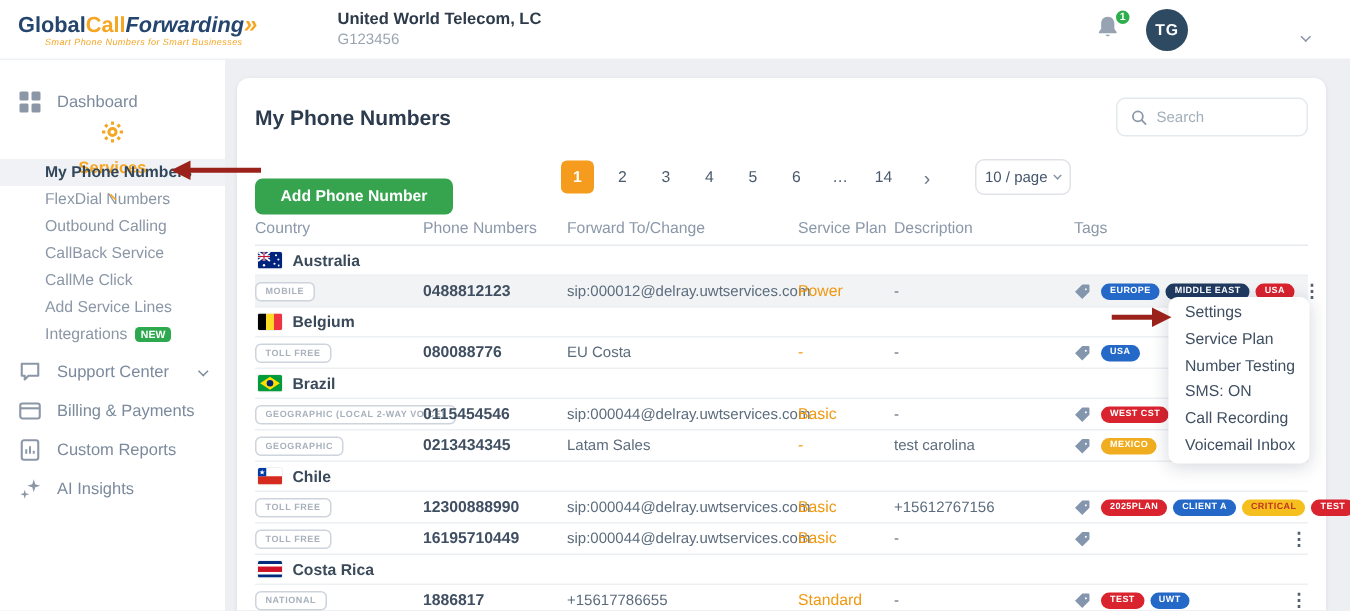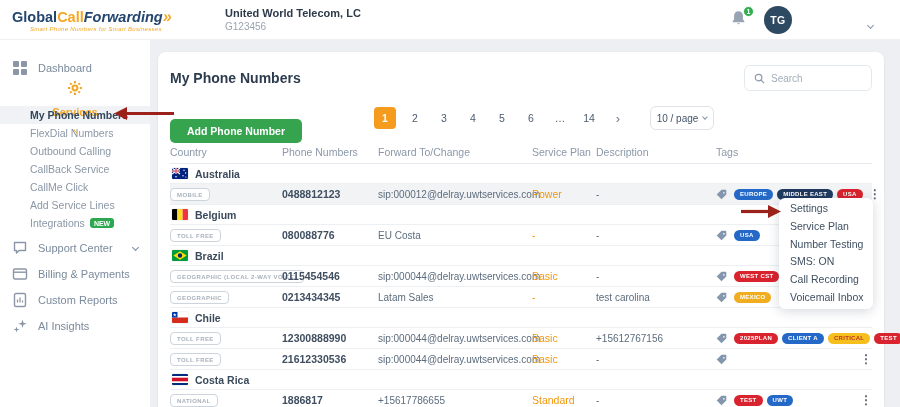--- a/index.html
+++ b/index.html
@@ -382,21 +382,21 @@
           <span class="pill c-blue">CLIENT A</span>
           <span class="pill c-yellow2">CRITICAL</span>
           <span class="pill c-red">TEST</span>
           <span class="pill c-blue">UWT</span>
         </div>
     </div>
 
   </div>
   <div class="row">
     <div class="cell c-type"><span class="tbadge">TOLL FREE</span></div>
-    <div class="cell c-phone v-phone">21612330536</div>
+    <div class="cell c-phone v-phone">16195710449</div>
     <div class="cell c-forward v-forward">sip:000044@delray.uwtservices.com</div>
     <div class="cell c-plan v-plan">Basic</div>
     <div class="cell c-desc v-desc">-</div>
     <div class="cell c-tags">
       <svg width="11" height="11" viewBox="0 0 16 16">
           <path fill="#8496ad" d="M1 8L8 1h6a1 1 0 0 1 1 1v6l-7 7zM11.5 4.5a1 1 0 1 0 .001 0z" fill-rule="evenodd"></path>
         </svg>
       <div class="pills"></div>
     </div>
     <div class="cell c-menu"><span class="dots">⋮</span></div>

